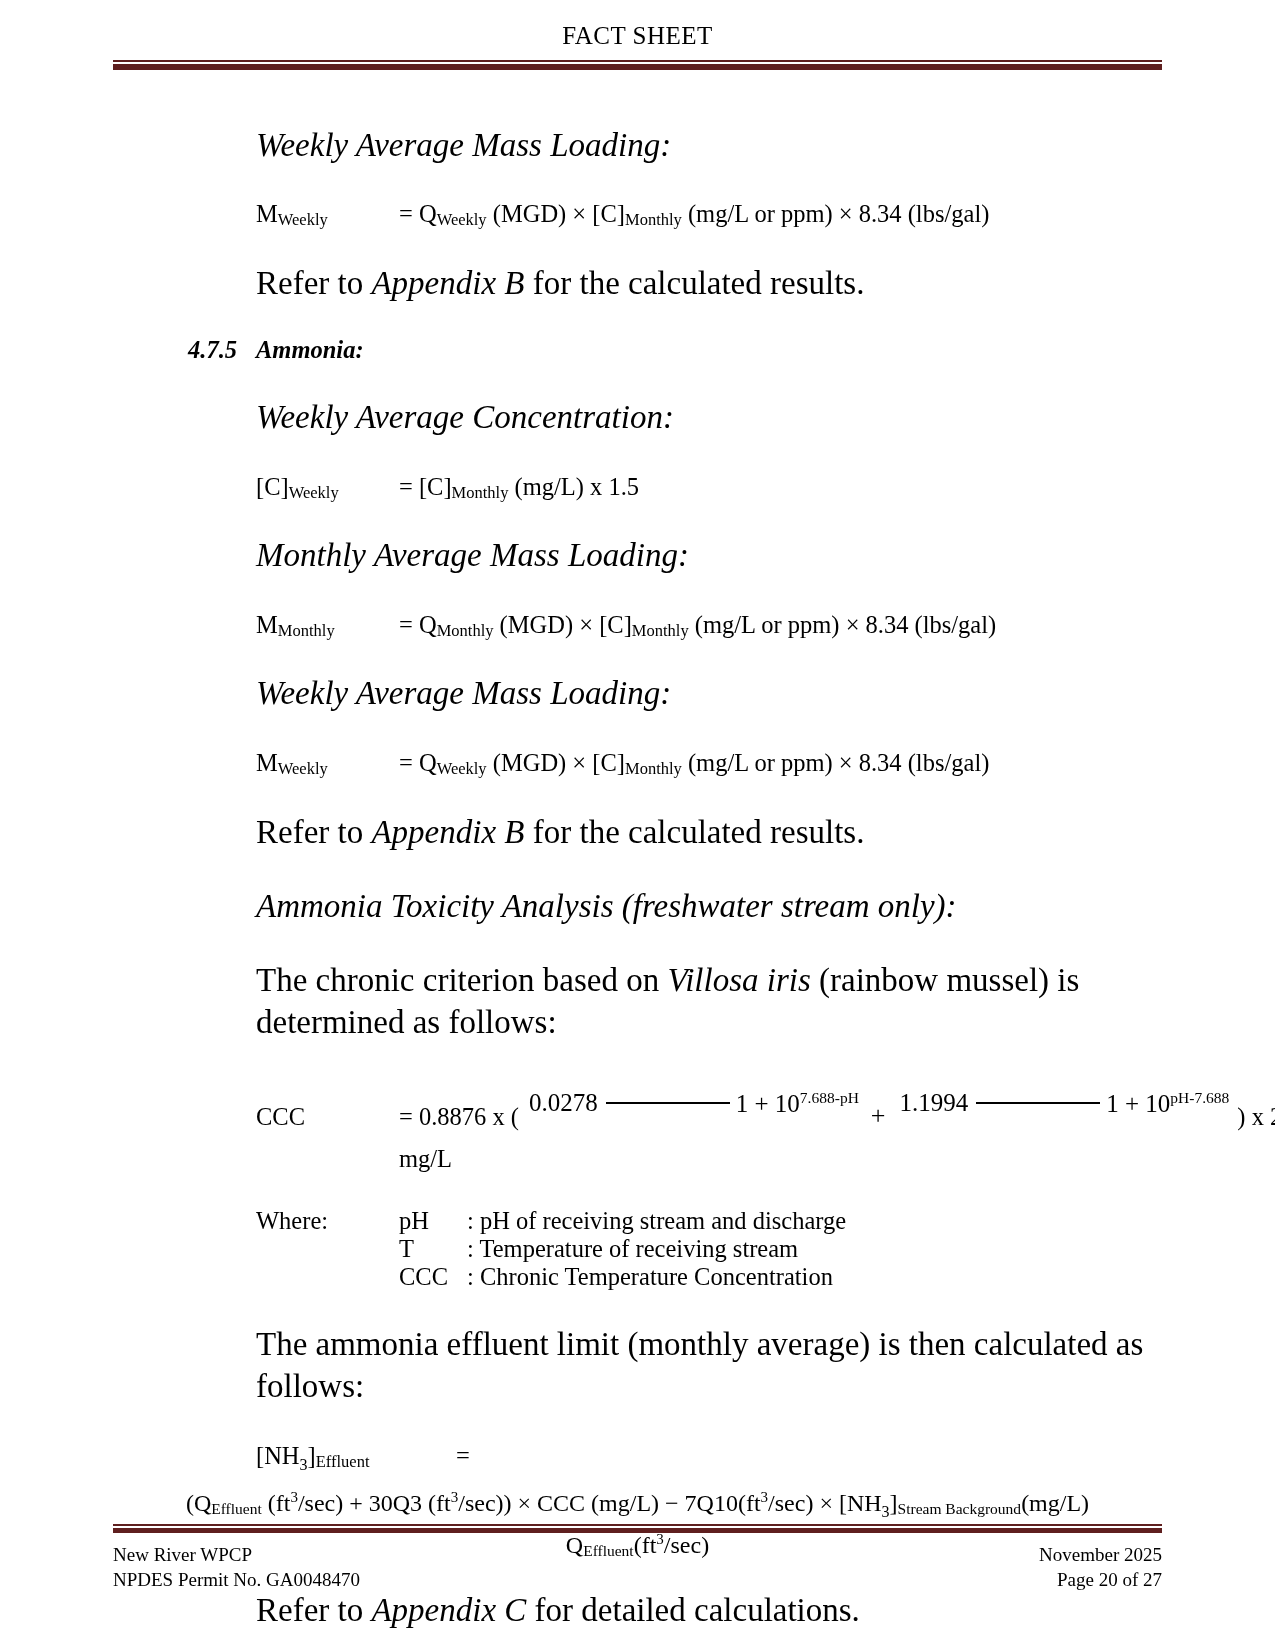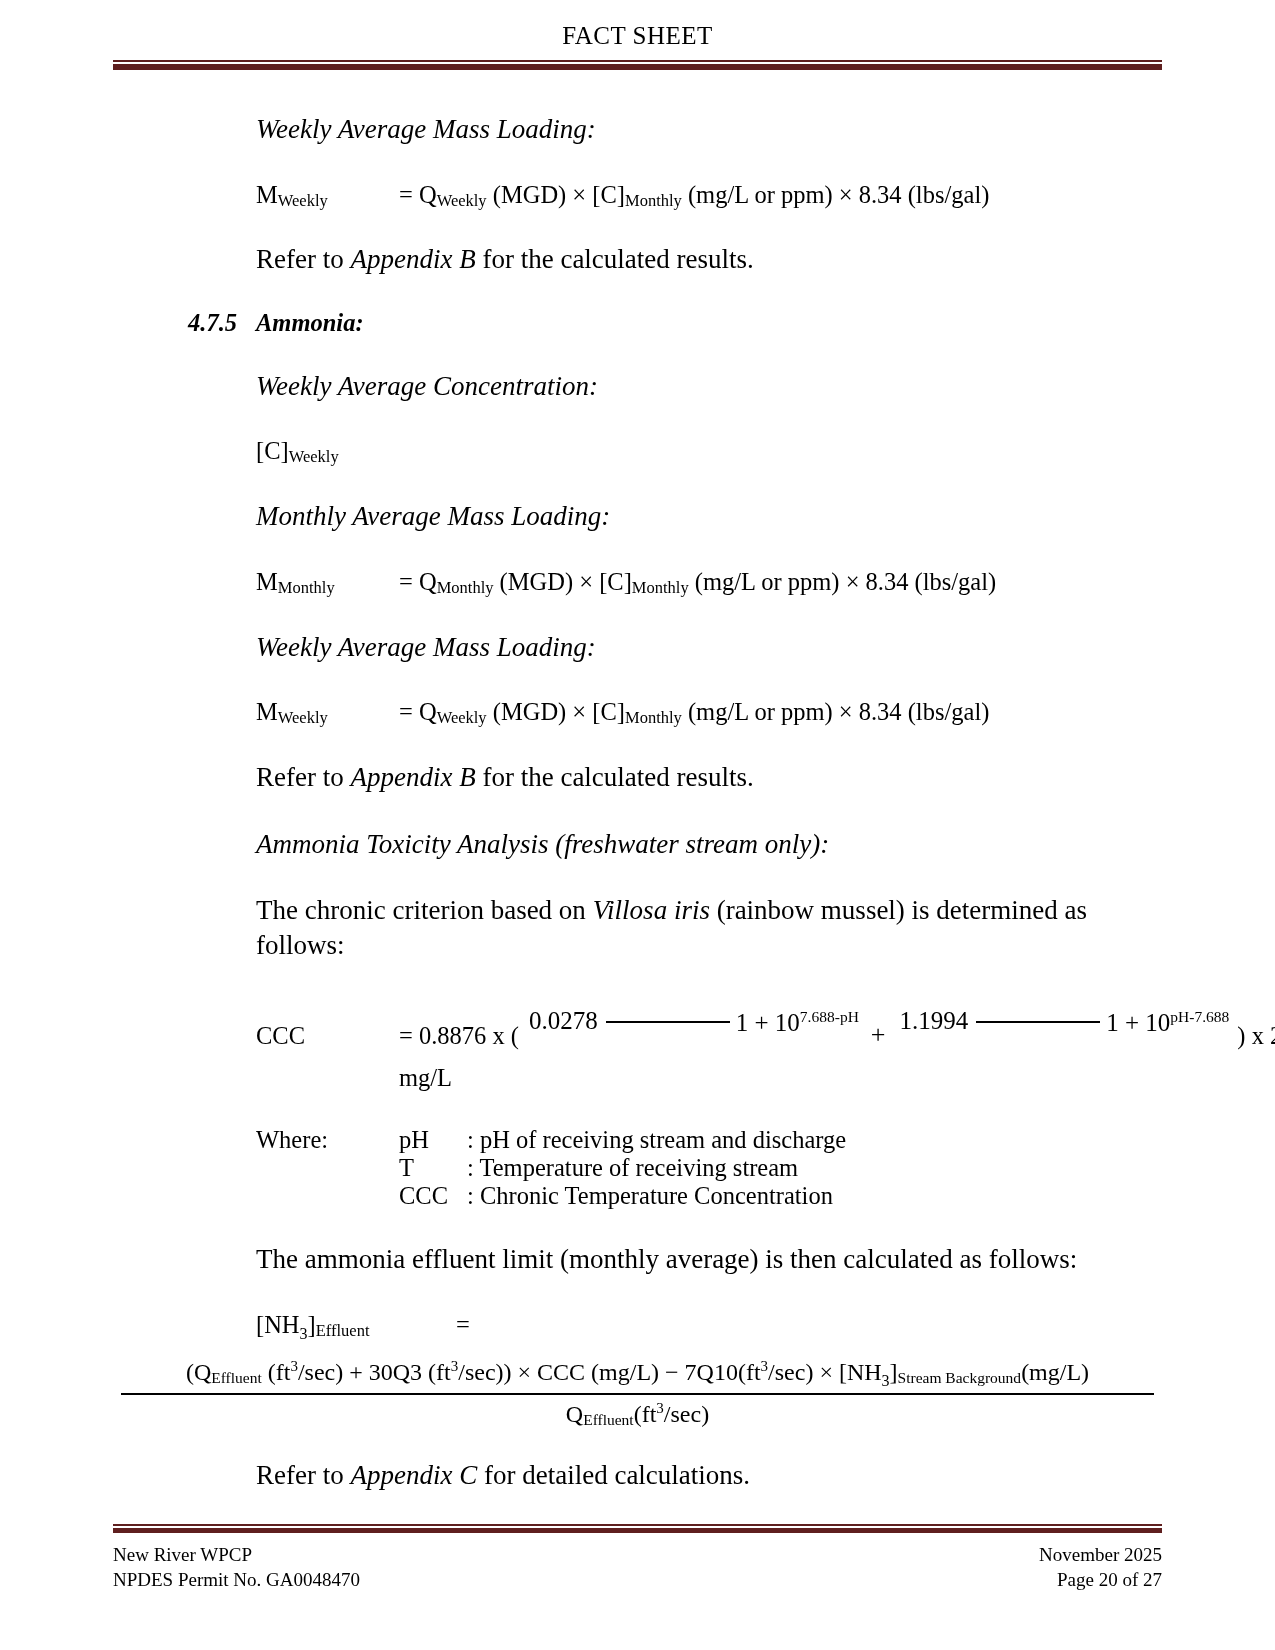--- a/index.html
+++ b/index.html
@@ -50,23 +50,23 @@
   }
 
   
   .content {
     position: absolute;
     top: 112px;
     left: 113px;
     right: 113px;
   }
   .para {
-    font-size: 27px;
+    font-size: 33px;
     line-height: 1.28;
-    margin: 0 0 32px 0;
+    margin: 12px 0 32px 0;
     padding-left: 143px;
   }
   .ital { font-style: italic; }
   .sub {
     font-size: 16.5px;
     vertical-align: baseline;
     position: relative;
     top: 3px;
   }
   .sub3 {
@@ -231,20 +231,24 @@
     <div class="heading">
       <div class="heading-num">4.7.5</div>
       <div>Ammonia:</div>
     </div>
 
     <p class="para ital">Weekly Average Concentration:</p>
 
     <div class="frow">
       <div class="fcol-label">
         <span>[C]</span><span class="sub">Weekly</span>
+      </div>
+      <div class="fcol-body">
+        <span>= [C]</span><span class="sub">Monthly</span>
+        <span>(mg/L) x 1.5</span>
       </div>
     </div>
 
     <p class="para ital">Monthly Average Mass Loading:</p>
 
     <div class="frow">
       <div class="fcol-label">
         <span>M</span><span class="sub">Monthly</span>
       </div>
       <div class="fcol-body">

